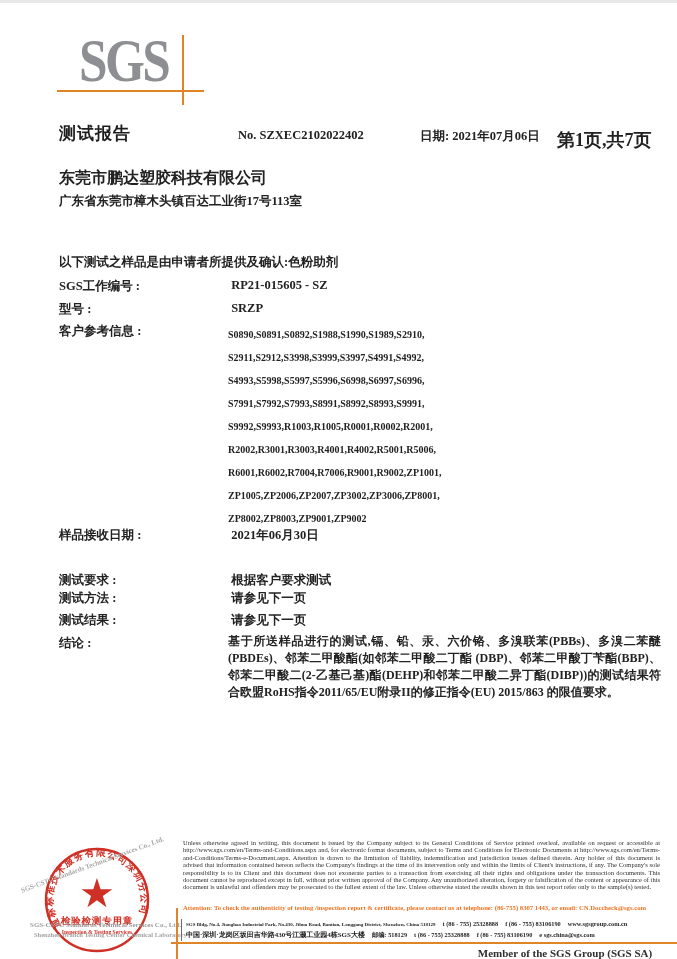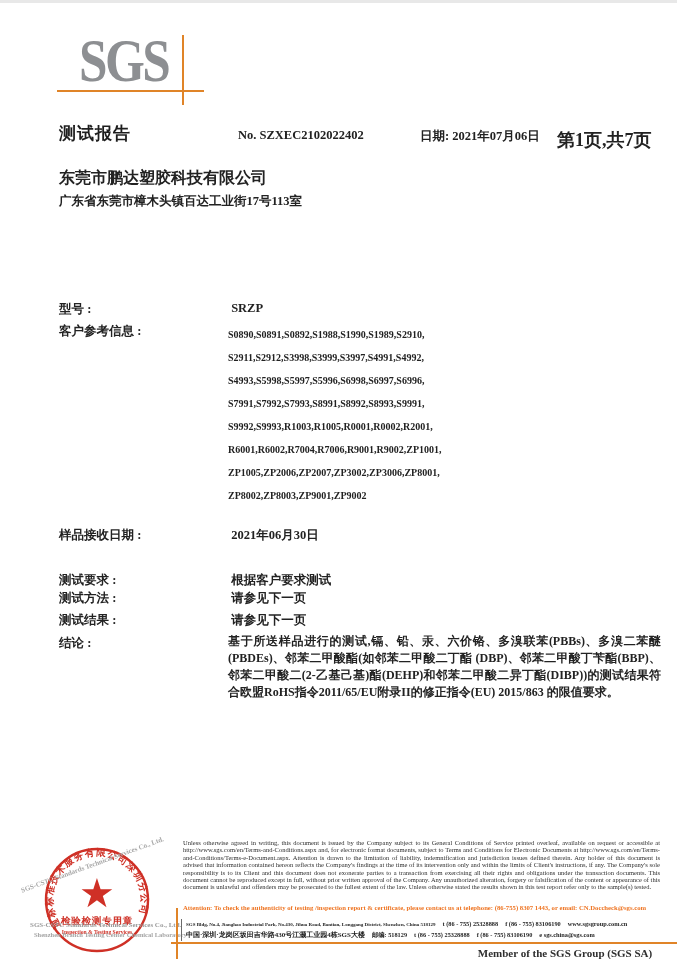--- a/index.html
+++ b/index.html
@@ -69,34 +69,40 @@
   <div class="abs vline-top" style="background:#e08428;"></div>
 
   <div class="abs doc-title">测试报告</div>
   <div class="abs report-no">No. SZXEC2102022402</div>
   <div class="abs report-date">日期: 2021年07月06日</div>
   <div class="abs report-page">第1页,共7页</div>
 
   <div class="abs company">东莞市鹏达塑胶科技有限公司</div>
   <div class="abs address">广东省东莞市樟木头镇百达工业街17号113室</div>
 
+  <div class="abs statement">以下测试之样品是由申请者所提供及确认:色粉助剂</div>
 
+  <div class="row" style="top:275px;">
+    <span class="lbl">SGS工作编号 :</span>
+    <span class="val">RP21-015605 - SZ</span>
+  </div>
   <div class="row" style="top:298px;">
     <span class="lbl">型号 :</span>
     <span class="val">SRZP</span>
   </div>
   <div class="row" style="top:320px;">
     <span class="lbl">客户参考信息 :</span>
   </div>
   <div class="abs ref-lines">
     <div>S0890,S0891,S0892,S1988,S1990,S1989,S2910,</div>
     <div>S2911,S2912,S3998,S3999,S3997,S4991,S4992,</div>
     <div>S4993,S5998,S5997,S5996,S6998,S6997,S6996,</div>
     <div>S7991,S7992,S7993,S8991,S8992,S8993,S9991,</div>
     <div>S9992,S9993,R1003,R1005,R0001,R0002,R2001,</div>
+    <div>R2002,R3001,R3003,R4001,R4002,R5001,R5006,</div>
     <div>R6001,R6002,R7004,R7006,R9001,R9002,ZP1001,</div>
     <div>ZP1005,ZP2006,ZP2007,ZP3002,ZP3006,ZP8001,</div>
     <div>ZP8002,ZP8003,ZP9001,ZP9002</div>
   </div>
   <div class="row" style="top:524px;">
     <span class="lbl">样品接收日期 :</span>
     <span class="val">2021年06月30日</span>
   </div>
   <div class="row" style="top:587px;">
     <span class="lbl">测试方法 :</span>

